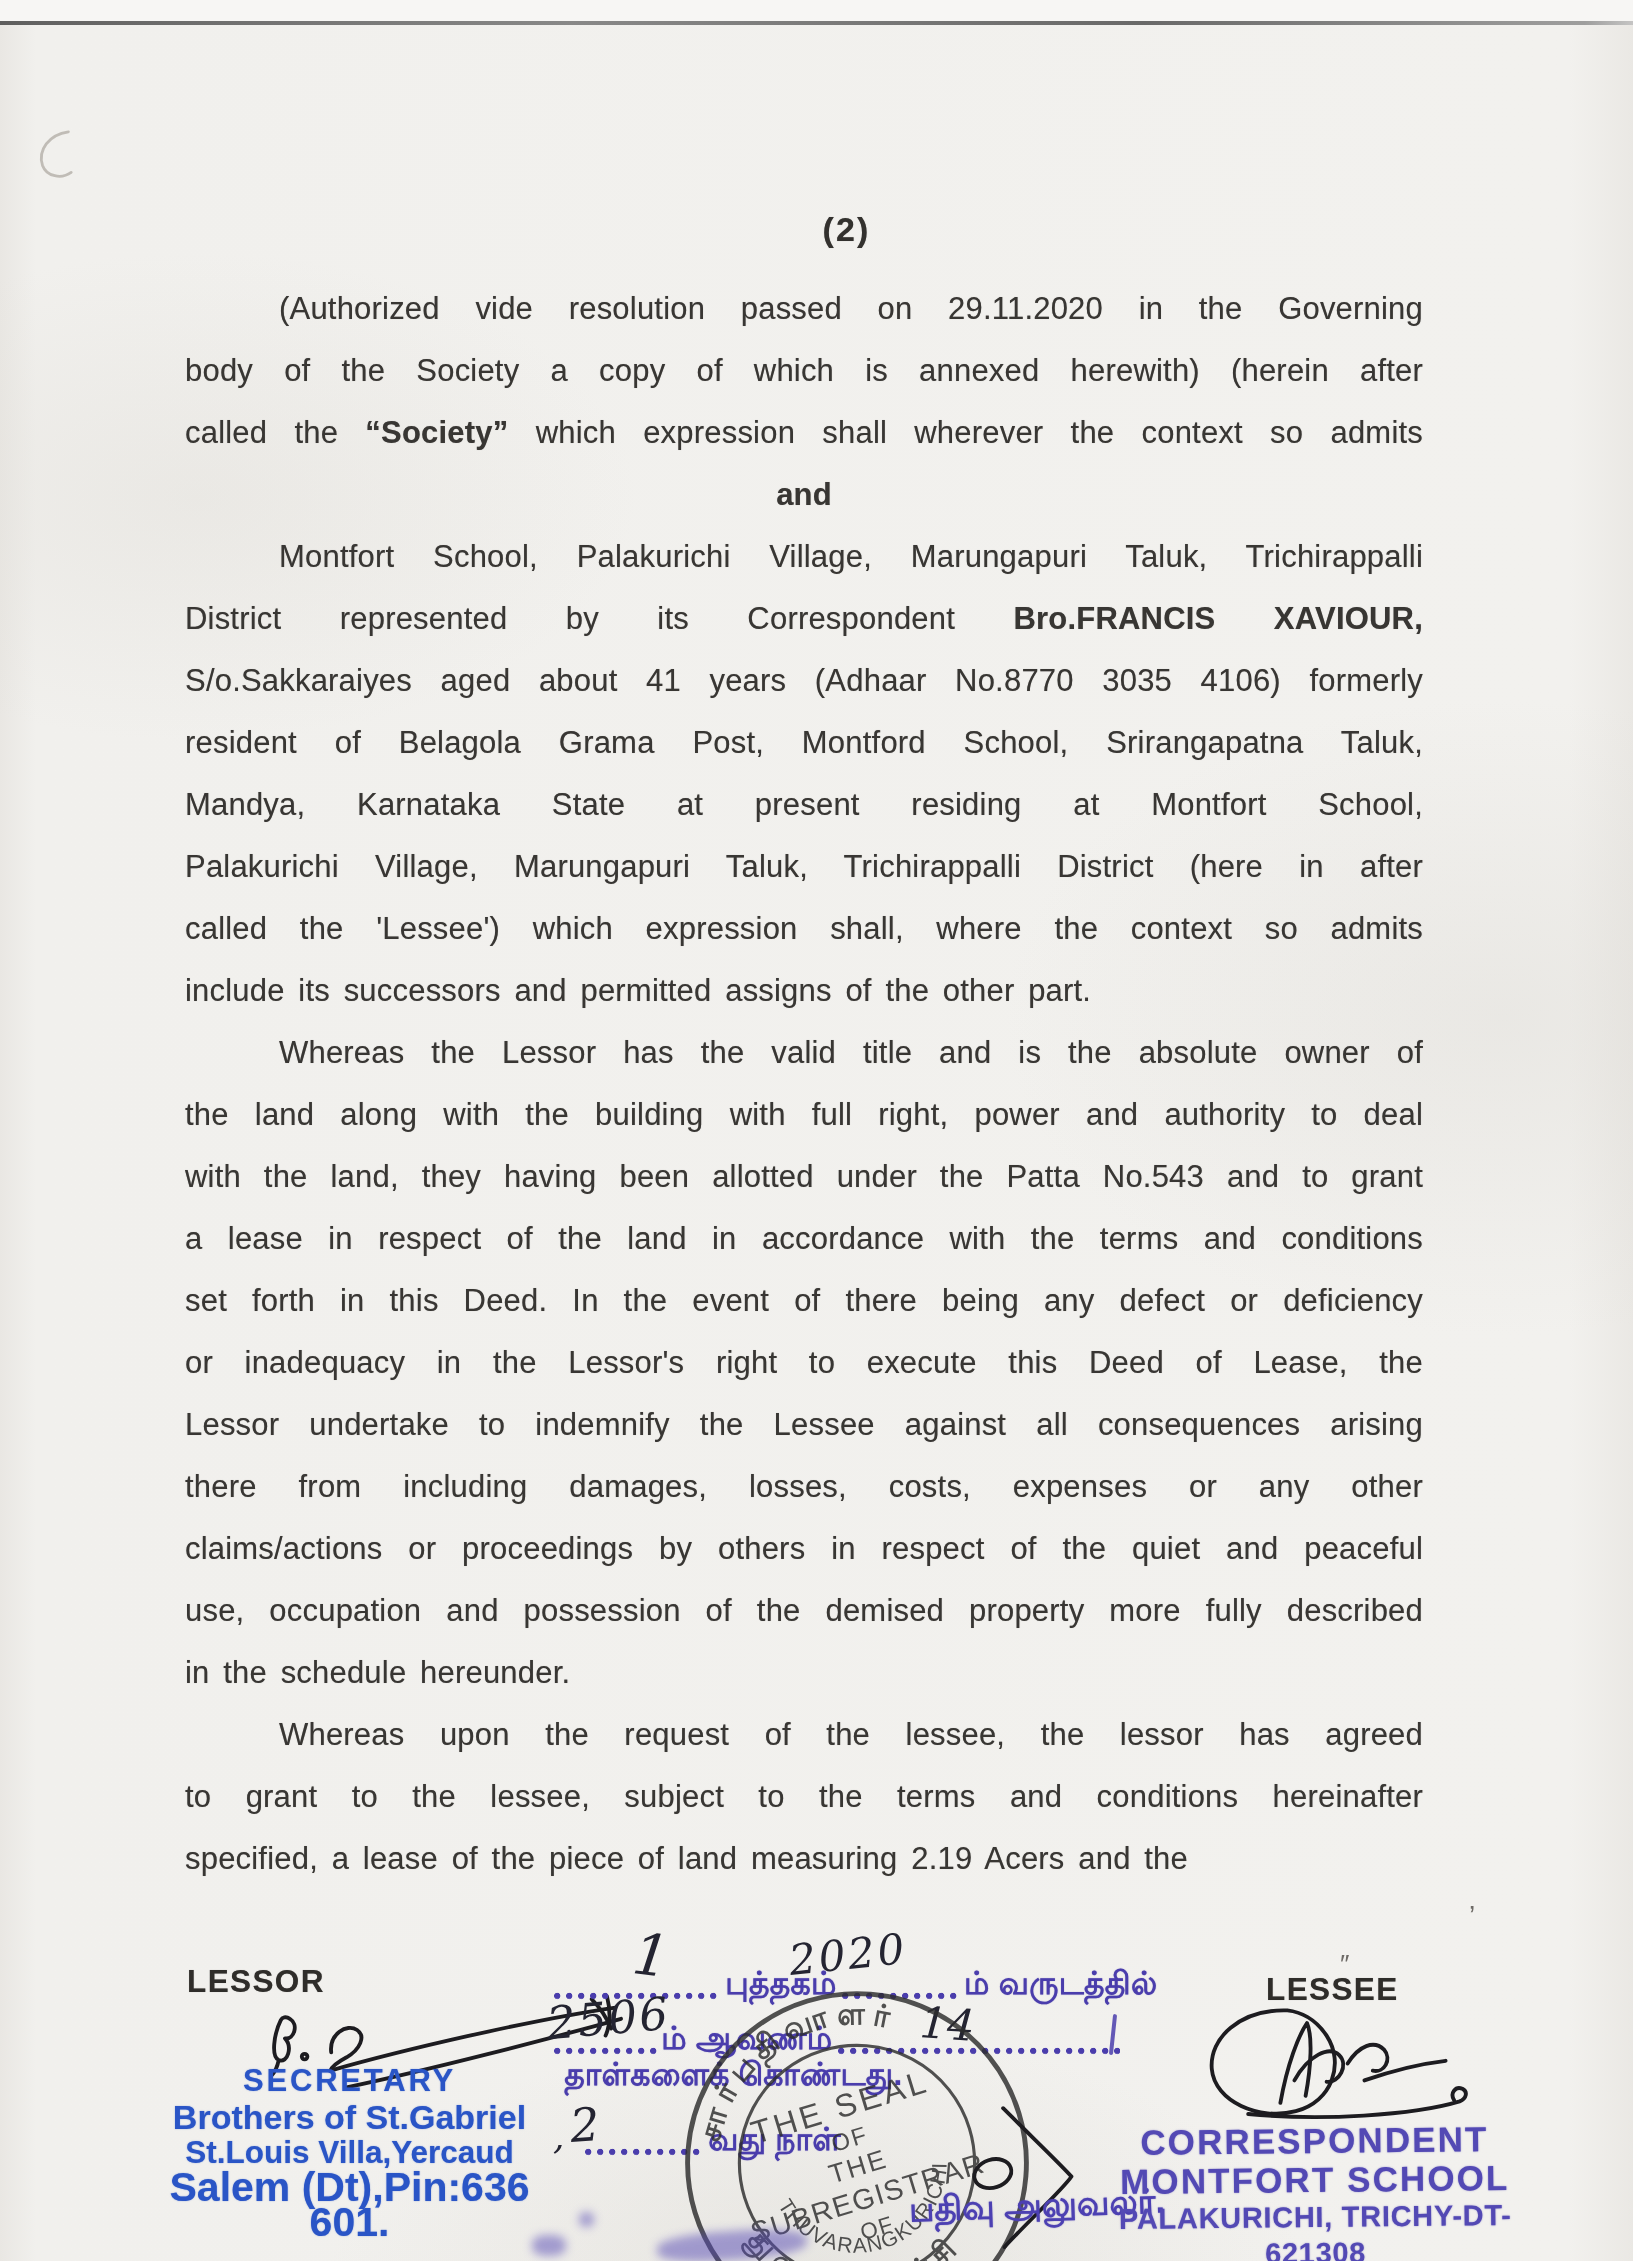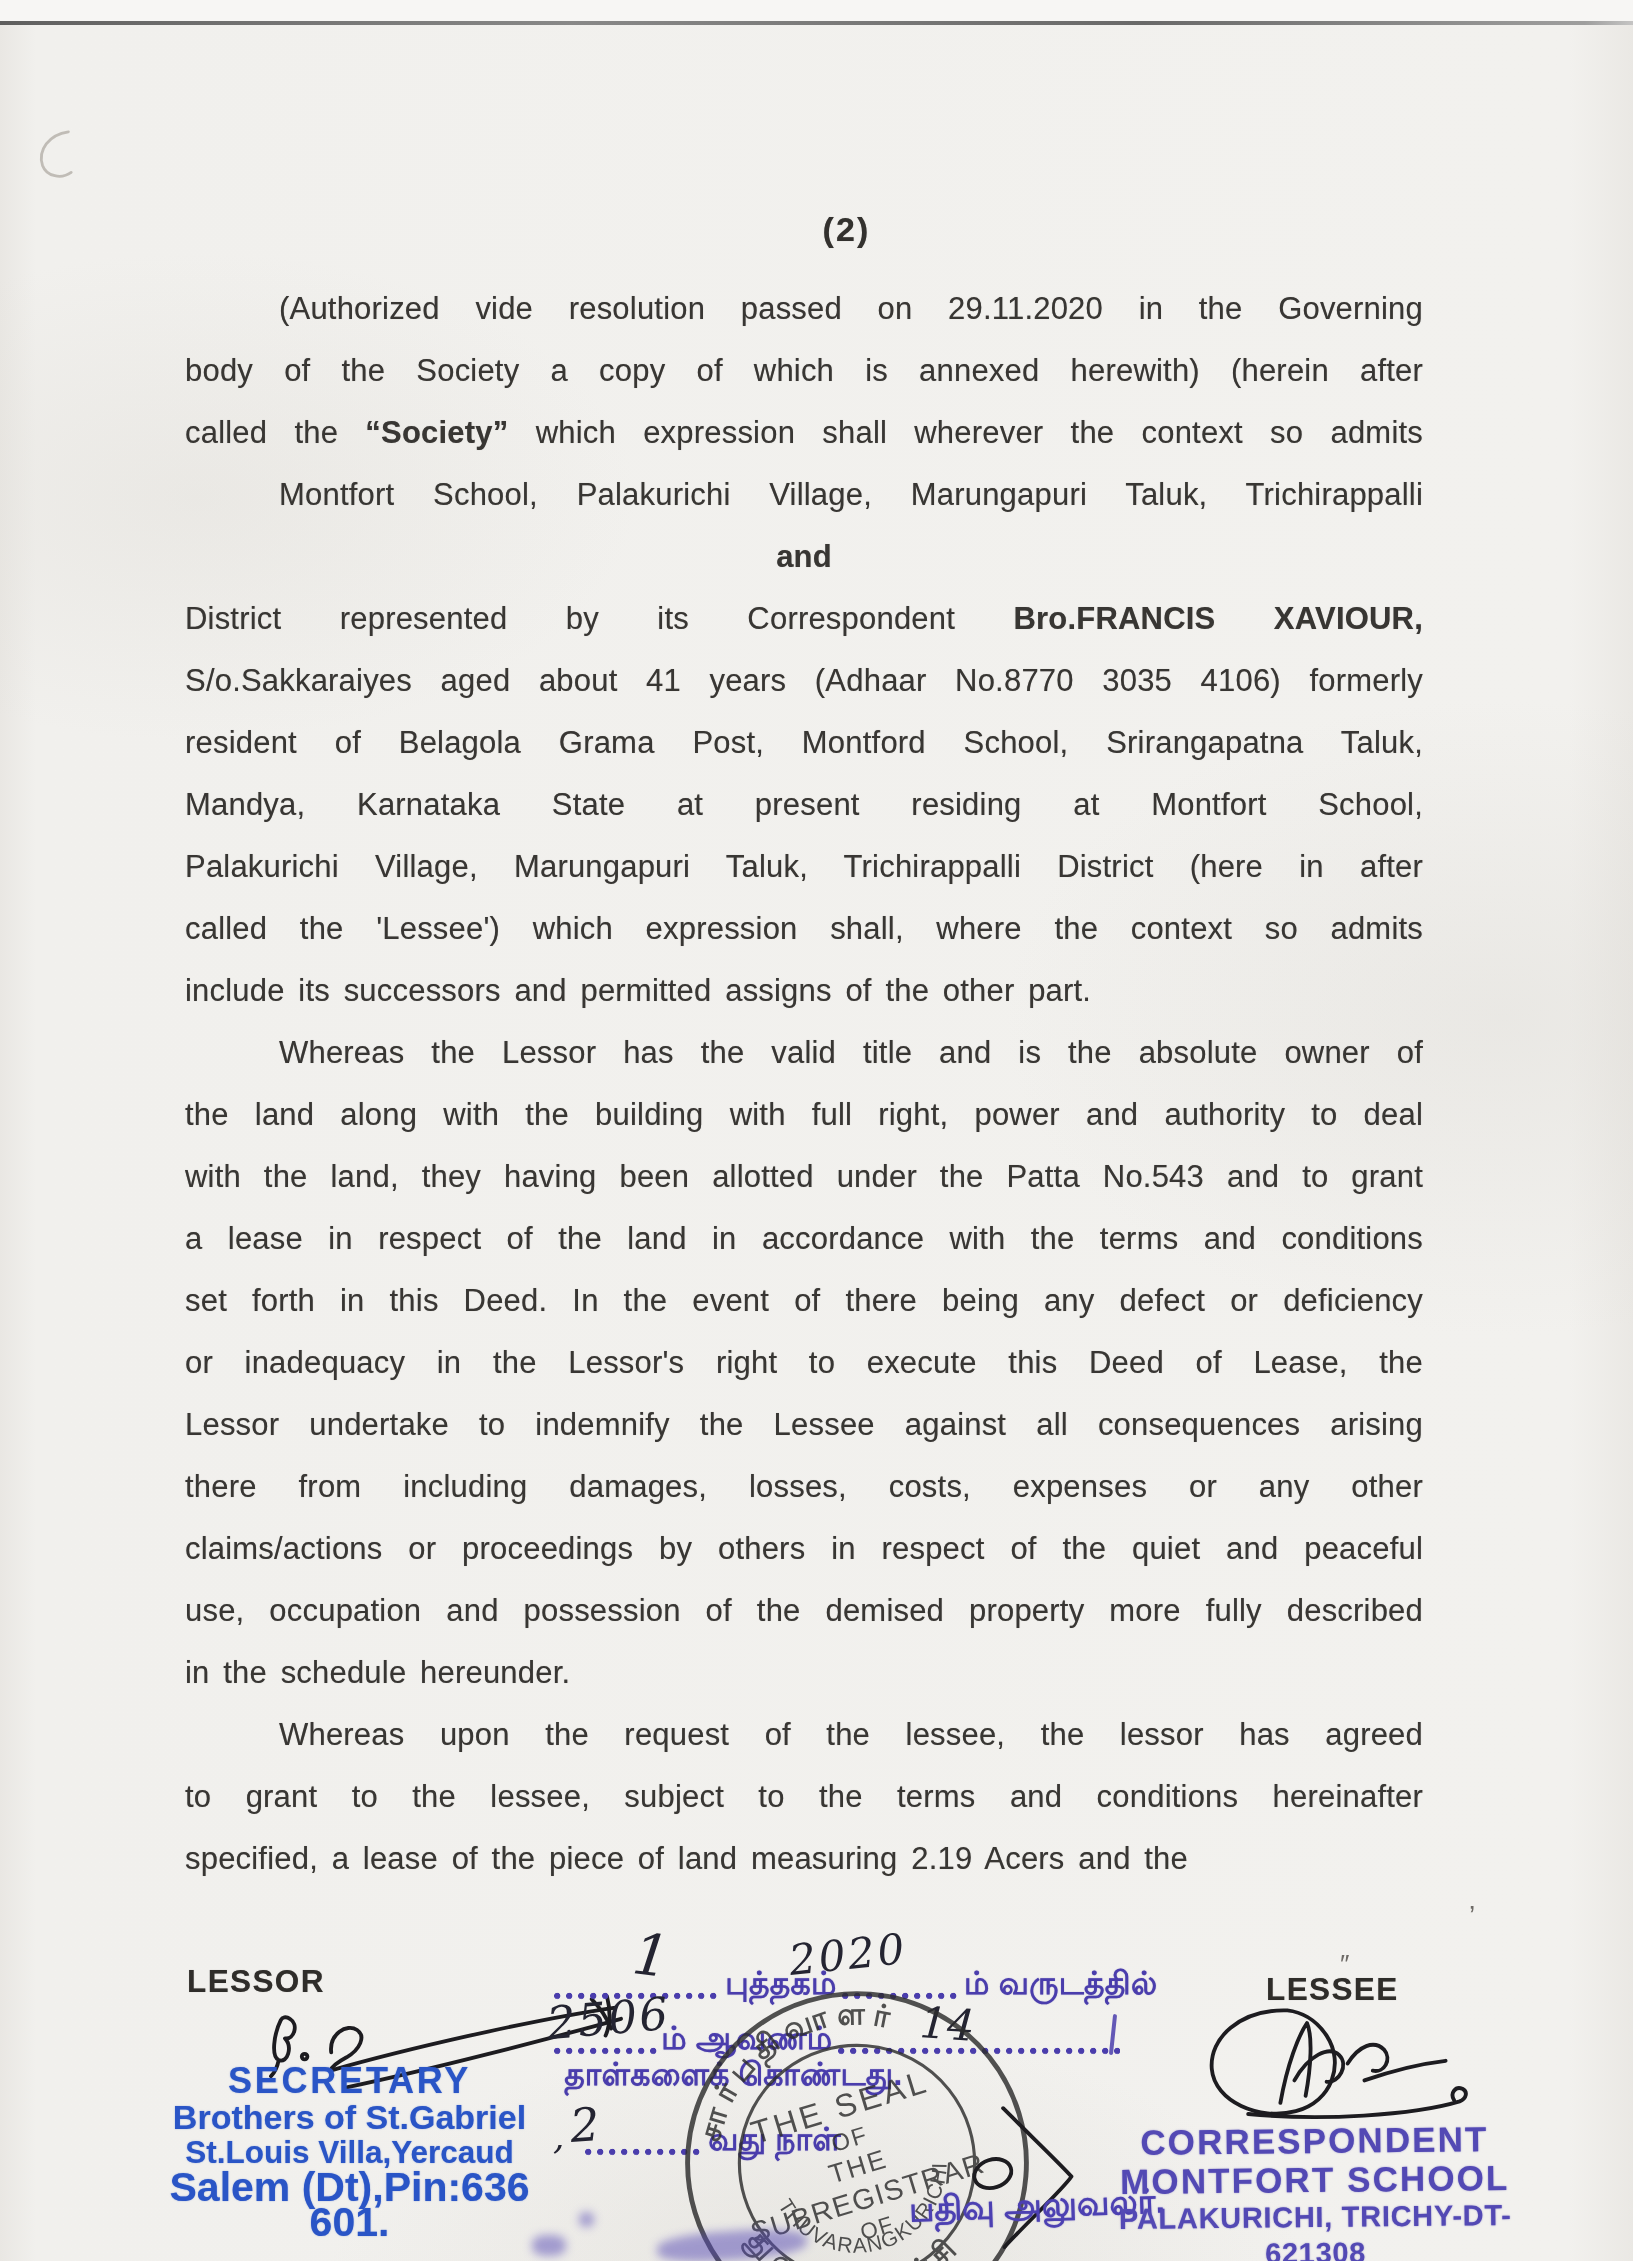--- a/index.html
+++ b/index.html
@@ -73,22 +73,22 @@
   <svg class="pencil" style="position:absolute;left:31.5px;top:122px" width="49" height="63" viewBox="0 0 70 90">
     <path d="M52,14 C24,18 8,40 15,62 C21,78 42,82 56,72"></path>
   </svg>
 
   <div class="pageno">(2)</div>
 
   <div class="content">
       <div class="line indent"><span>(Authorized vide resolution passed on 29.11.2020 in the Governing</span></div>
       <div class="line"><span>body of the Society a copy of which is annexed herewith)  (herein after</span></div>
       <div class="line"><span>called the </span><span class="b">“Society”</span><span> which expression shall wherever the context so admits</span></div>
+      <div class="line lastline centerline"><span class="b">and</span></div>
       <div class="line indent"><span>Montfort  School, Palakurichi Village, Marungapuri Taluk, Trichirappalli</span></div>
-      <div class="line lastline centerline"><span class="b">and</span></div>
       <div class="line"><span>District represented by its Correspondent </span><span class="b">Bro.FRANCIS XAVIOUR,</span></div>
       <div class="line"><span>S/o.Sakkaraiyes aged about 41 years (Adhaar No.8770 3035 4106) formerly</span></div>
       <div class="line"><span>resident of Belagola Grama Post, Montford School, Srirangapatna Taluk,</span></div>
       <div class="line"><span>Mandya, Karnataka State at present residing at Montfort School,</span></div>
       <div class="line"><span>Palakurichi Village, Marungapuri Taluk, Trichirappalli District (here in after</span></div>
       <div class="line"><span>called the 'Lessee') which expression shall, where the context so admits</span></div>
       <div class="line lastline"><span>include its successors and permitted assigns of the other part.</span></div>
       <div class="line indent"><span>Whereas the Lessor has the valid title and is the absolute owner of</span></div>
       <div class="line"><span>the land along with the building with full right, power and authority to deal</span></div>
       <div class="line"><span>with the land, they having been allotted under the Patta No.543 and to grant</span></div>
@@ -114,21 +114,21 @@
     <path d="M34,46 C24,66 20,98 31,103 C44,108 51,84 40,72 C53,74 60,52 47,44 C41,40 36,42 34,46 M31,103 C29,113 25,121 20,126"></path>
     <circle cx="68" cy="98" r="4"></circle>
     <path d="M106,92 C103,66 128,50 143,60 C156,69 147,88 128,99 C115,106 107,112 105,118"></path>
     <path d="M105,118 C210,88 390,46 512,28"></path>
     <path d="M500,12 C505,32 505,52 498,68"></path>
     <path d="M478,16 C490,28 500,44 506,58"></path>
     <path d="M128,142 C250,116 420,72 520,44"></path>
   </svg>
 
   <div class="stampblock sec" style="left:164px;top:2063px;width:371px;">
-    <span class="sl" style="font-size:36px;letter-spacing:2.8px;line-height:36px;">SECRETARY</span>
+    <span class="sl" style="font-size:31px;letter-spacing:2.8px;line-height:36px;">SECRETARY</span>
     <span class="sl" style="font-size:34px;line-height:36px;">Brothers of St.Gabriel</span>
     <span class="sl" style="font-size:31.5px;line-height:35px;">St.Louis Villa,Yercaud</span>
     <span class="sl" style="font-size:41px;line-height:35px;">Salem (Dt),Pin:636 601.</span>
   </div>
 
   <div class="reg-row" style="left:553px;top:1965px;">
     <span class="dots" style="width:168px;"></span>
     <span class="tam">புத்தகம்</span>
     <span class="dots" style="width:119px;"></span>
     <span class="tam">ம் வருடத்தில்</span>

